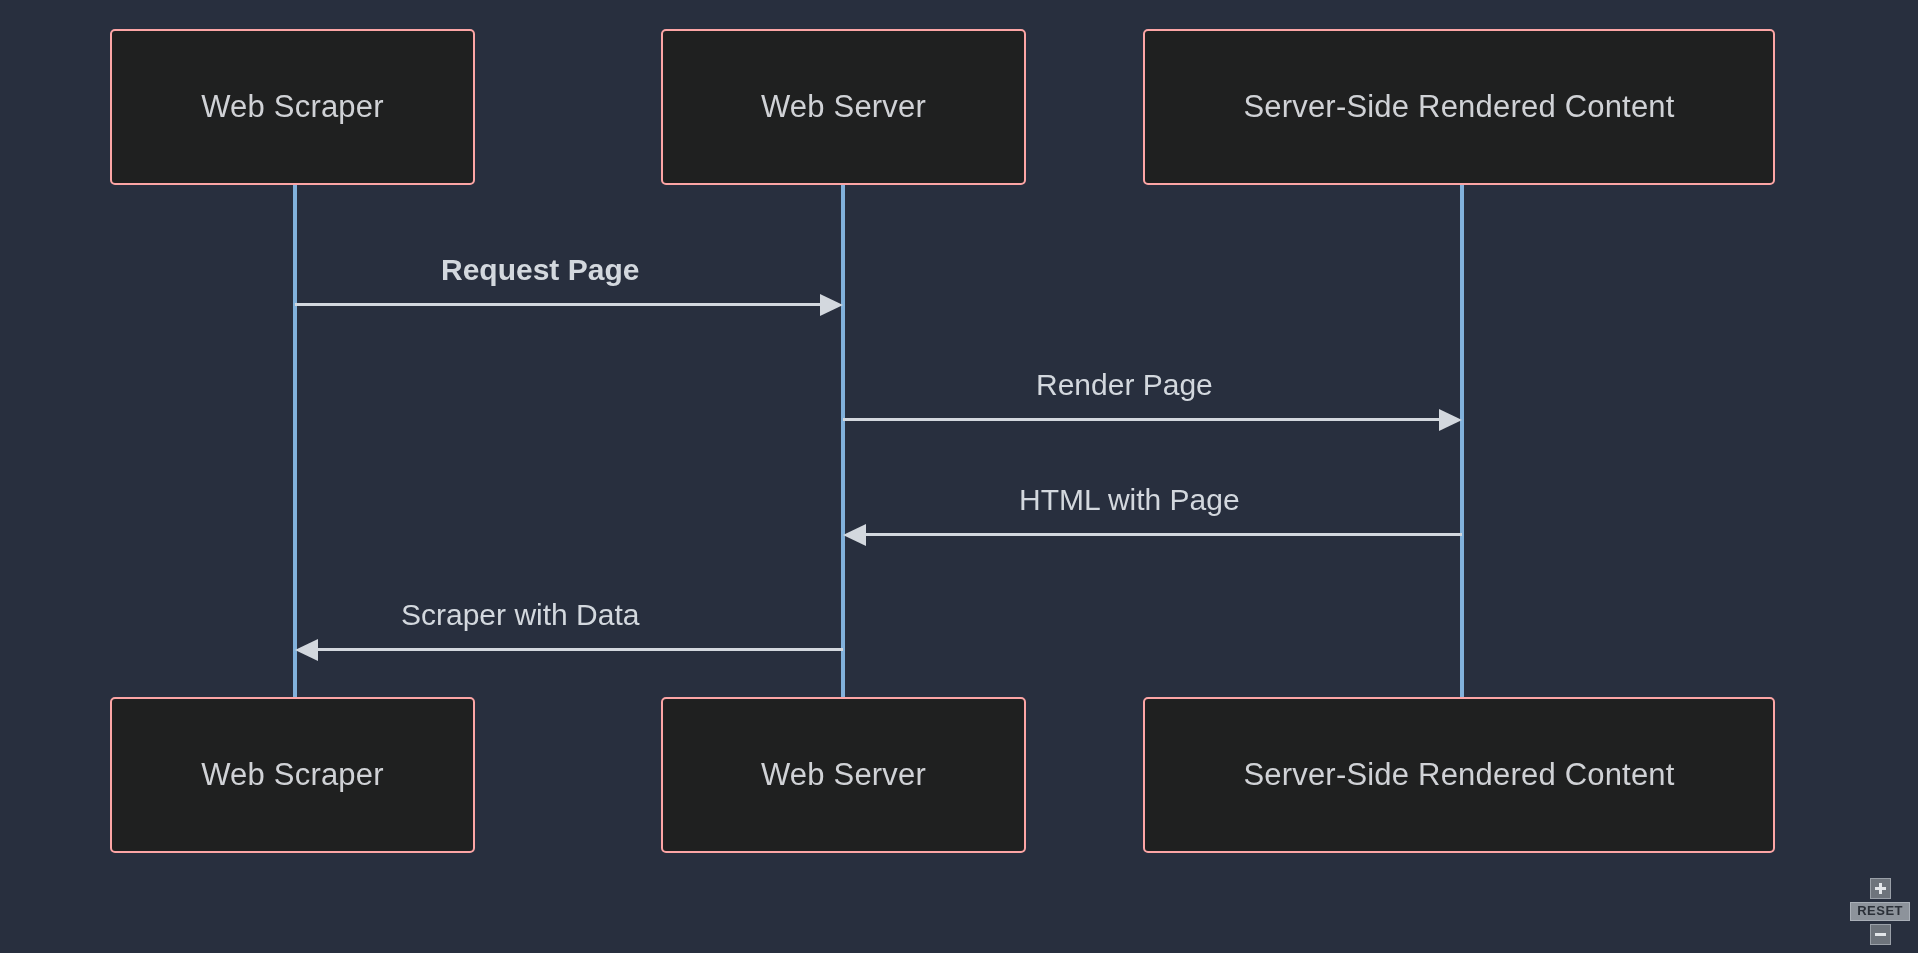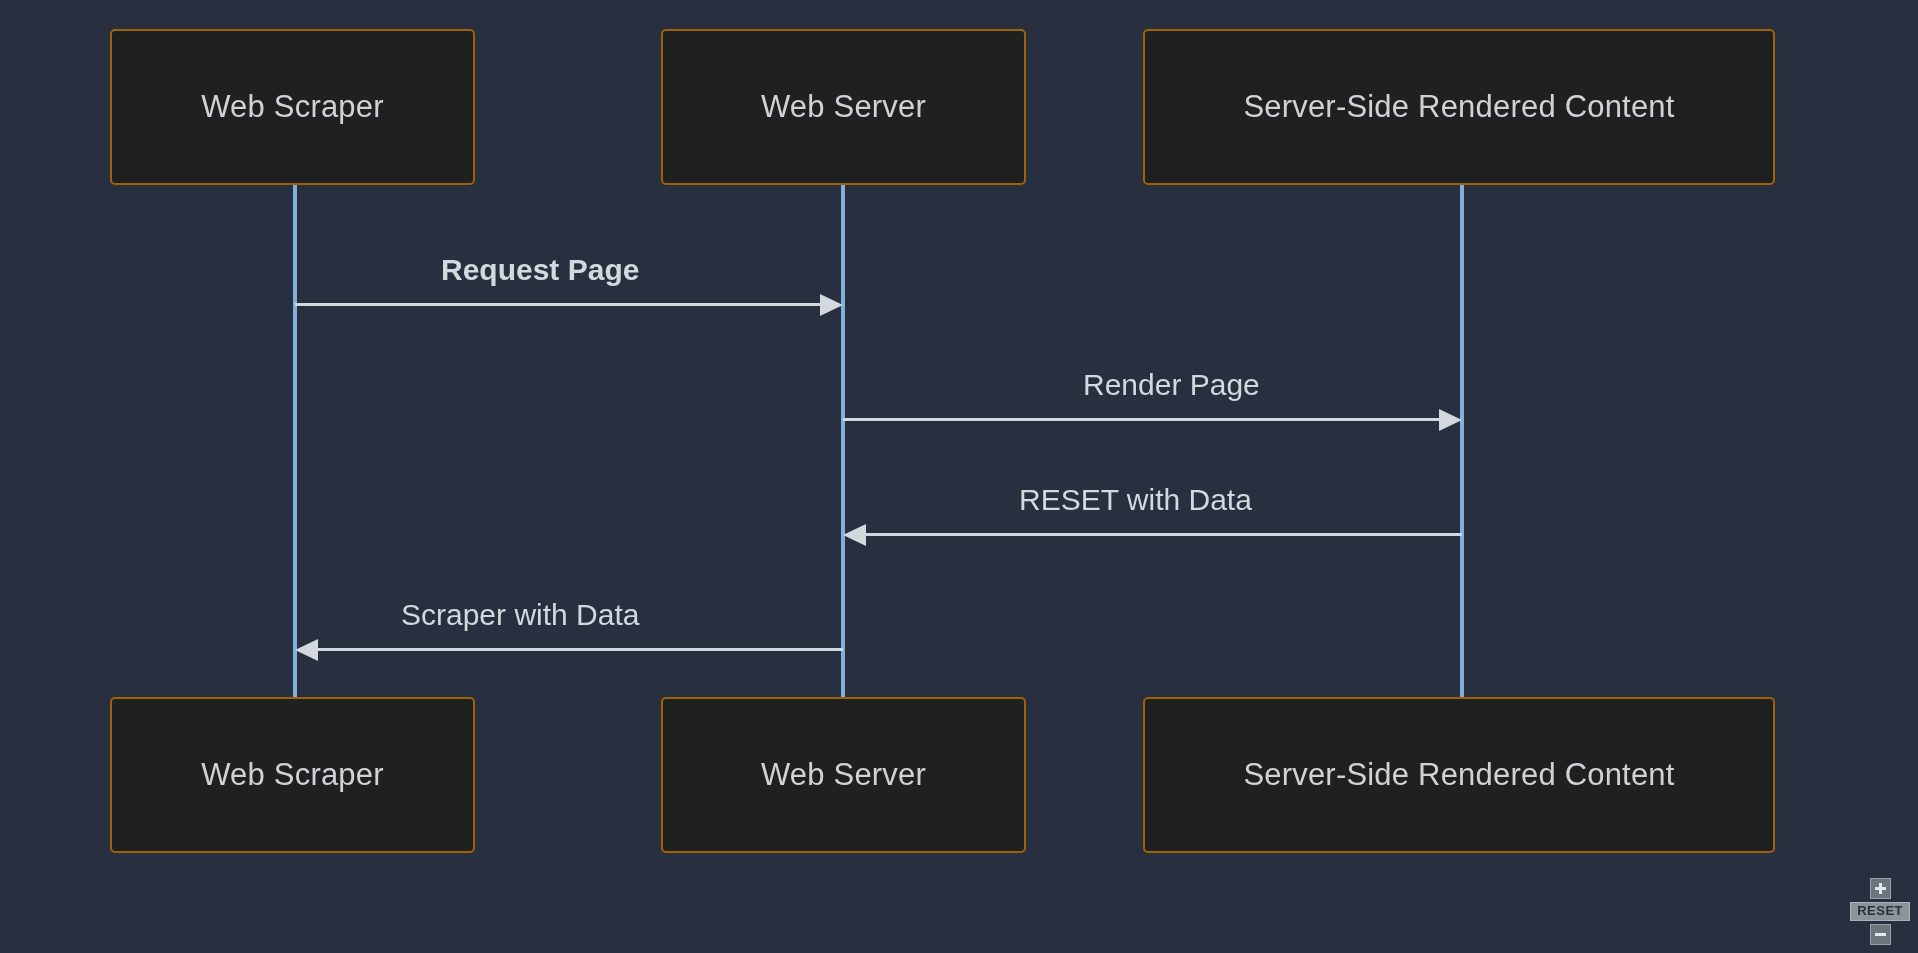--- a/index.html
+++ b/index.html
@@ -14,21 +14,21 @@
     background: #282f3e;
     overflow: hidden;
     font-family: "Liberation Sans", sans-serif;
   }
 
   
   .participant {
     position: absolute;
     box-sizing: border-box;
     background: #1f2020;
-    border: 2px solid #a16207;
+    border: 2px solid #fca5a5;
     border-radius: 5px;
     display: flex;
     align-items: center;
     justify-content: center;
     z-index: 4;
   }
   .participant-label {
     color: #d0d2d6;
     font-size: 31px;
     font-weight: 400;
@@ -143,26 +143,26 @@
   <div class="lifeline" id="ll-2" style="left: 1460px; top: 185px; height: 512px;"></div>
 
   <div class="message" id="msg-0" style="left: 0px; top: 303px;">
     <div class="msg-line" style="left: 295px; width: 526px;"></div>
     <div class="arrowhead right" style="left: 820px;"></div>
     <div class="msg-label" style="left: 441px; font-weight: bold;">Request Page</div>
   </div>
   <div class="message" id="msg-1" style="left: 0px; top: 418px;">
     <div class="msg-line" style="left: 843px; width: 597px;"></div>
     <div class="arrowhead right" style="left: 1439px;"></div>
-    <div class="msg-label" style="left: 1083px;">Render Page</div>
+    <div class="msg-label" style="left: 1036px;">Render Page</div>
   </div>
   <div class="message" id="msg-2" style="left: 0px; top: 533px;">
     <div class="msg-line" style="left: 865px; width: 597px;"></div>
     <div class="arrowhead left" style="left: 843px;"></div>
-    <div class="msg-label" style="left: 1019px;">RESET with Data</div>
+    <div class="msg-label" style="left: 1019px;">HTML with Page</div>
   </div>
   <div class="message" id="msg-3" style="left: 0px; top: 648px;">
     <div class="msg-line" style="left: 317px; width: 526px;"></div>
     <div class="arrowhead left" style="left: 295px;"></div>
     <div class="msg-label" style="left: 401px;">Scraper with Data</div>
   </div>
 
   <div class="participant" id="p-bot-0" style="left: 110px; width: 365px; top: 697px; height: 156px;">
     <span class="participant-label">Web Scraper</span>
   </div>

